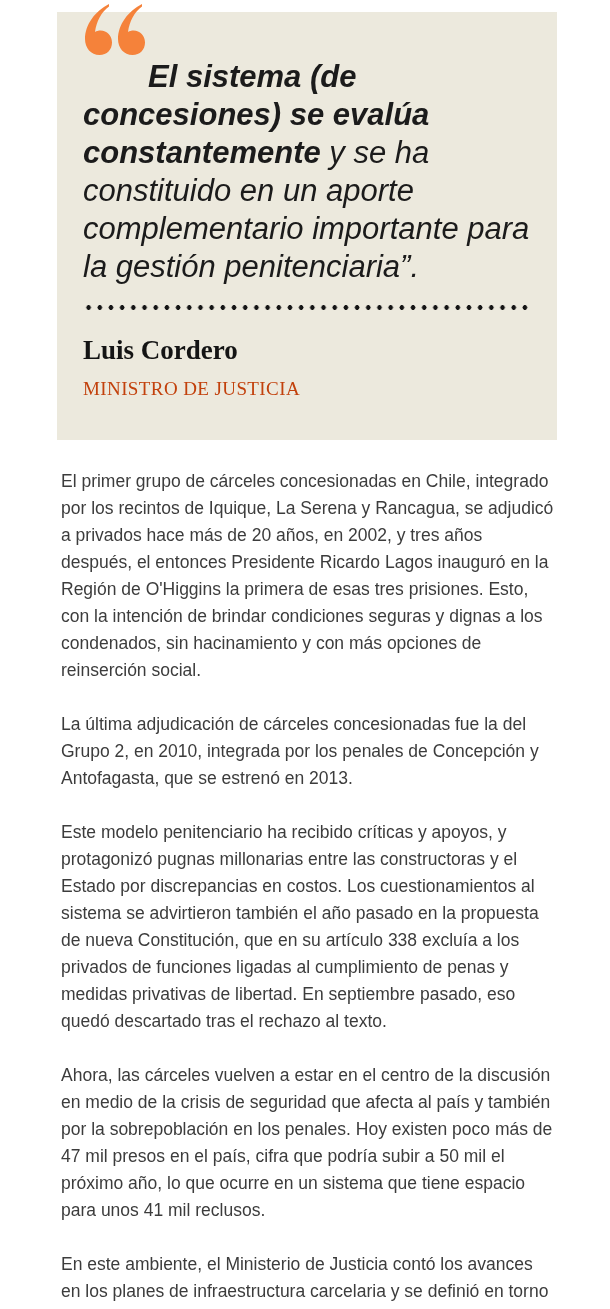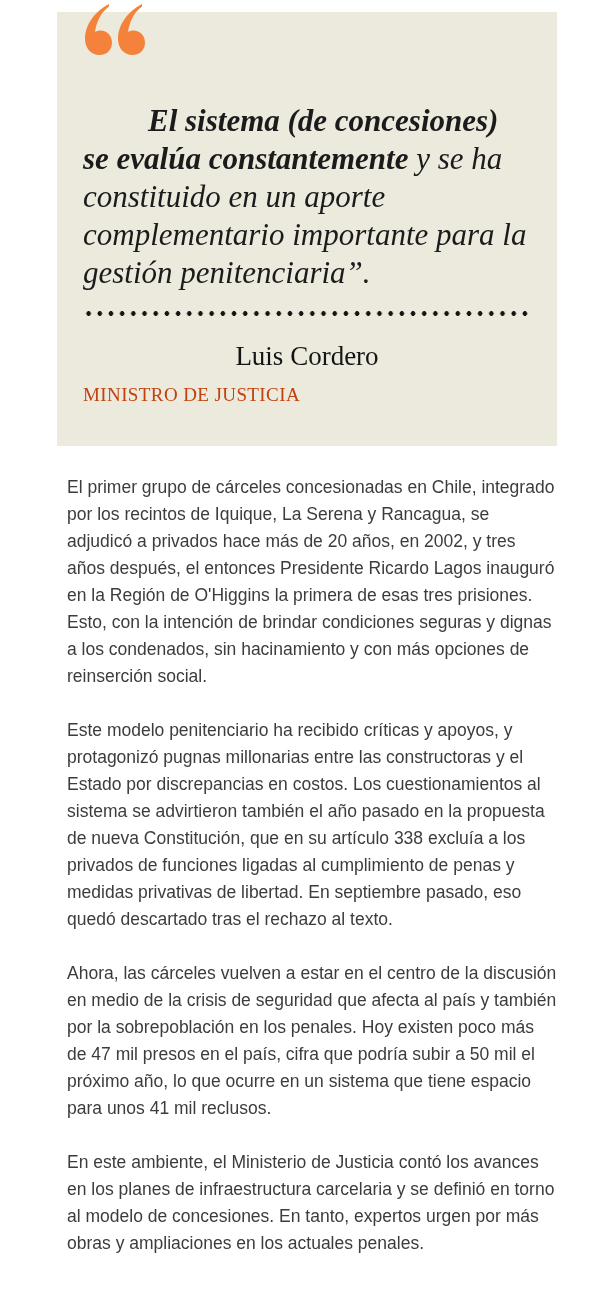--- a/index.html
+++ b/index.html
@@ -30,63 +30,62 @@
   }
   .quote-mark {
     position: absolute;
     top: -9px;
     left: 26px;
     width: 62px;
     height: 52px;
   }
   .quote-text {
     margin: 0;
-    padding-top: 90px;
-    font-family: Liberation Serif, serif;
+    padding-top: 46px;
+    font-family: Liberation Sans, sans-serif;
     font-style: italic;
     font-size: 31px;
     line-height: 38px;
     color: #1B1B1B;
     text-indent: 65px;
   }
   .quote-text .q-bold {
     font-weight: bold;
   }
   .dotted-sep {
     height: 5px;
     margin-top: 19px;
     background-image: radial-gradient(circle, #141414 2.1px, transparent 2.6px);
     background-size: 11.2px 5px;
     background-repeat: repeat-x;
     background-position: left center;
   }
   .author-name {
     margin: 25px 0 0 0;
     font-family: "Liberation Serif", serif;
-    font-weight: normal;
+    font-weight: bold;
     font-size: 27px;
     line-height: 30px;
     color: #141414;
-    text-align: center;
   }
   .author-title {
     margin: 12px 0 0 0;
     font-family: "Liberation Serif", serif;
     font-size: 19px;
     line-height: 23px;
     letter-spacing: 0.4px;
     color: #c2410c;
   }
 
   
   .article-body {
     margin-top: 28px;
   }
   .article-body p {
-    margin: 0 0 27px 10px;
+    margin: 0 0 27px 4px;
     font-size: 17.5px;
     line-height: 27px;
     color: #3C3C3C;
   }
   .article-body p:last-child {
     margin-bottom: 0;
   }
 </style>
 </head>
 <body>
@@ -109,18 +108,19 @@
     <div class="dotted-sep"></div>
 
     <p class="author-name">Luis Cordero</p>
 
     <p class="author-title">MINISTRO DE JUSTICIA</p>
 
   </div>
 
   <div class="article-body">
     <p>El primer grupo de cárceles concesionadas en Chile, integrado por los recintos de Iquique, La Serena y Rancagua, se adjudicó a privados hace más de 20 años, en 2002, y tres años después, el entonces Presidente Ricardo Lagos inauguró en la Región de O'Higgins la primera de esas tres prisiones. Esto, con la intención de brindar condiciones seguras y dignas a los condenados, sin hacinamiento y con más opciones de reinserción social.</p>
+    <p>La última adjudicación de cárceles concesionadas fue la del Grupo 2, en 2010, integrada por los penales de Concepción y Antofagasta, que se estrenó en 2013.</p>
     <p>Este modelo penitenciario ha recibido críticas y apoyos, y protagonizó pugnas millonarias entre las constructoras y el Estado por discrepancias en costos. Los cuestionamientos al sistema se advirtieron también el año pasado en la propuesta de nueva Constitución, que en su artículo 338 excluía a los privados de funciones ligadas al cumplimiento de penas y medidas privativas de libertad. En septiembre pasado, eso quedó descartado tras el rechazo al texto.</p>
     <p>Ahora, las cárceles vuelven a estar en el centro de la discusión en medio de la crisis de seguridad que afecta al país y también por la sobrepoblación en los penales. Hoy existen poco más de 47 mil presos en el país, cifra que podría subir a 50 mil el próximo año, lo que ocurre en un sistema que tiene espacio para unos 41 mil reclusos.</p>
     <p>En este ambiente, el Ministerio de Justicia contó los avances en los planes de infraestructura carcelaria y se definió en torno al modelo de concesiones. En tanto, expertos urgen por más obras y ampliaciones en los actuales penales.</p>
   </div>
 
 </div>
 
 </body></html>

